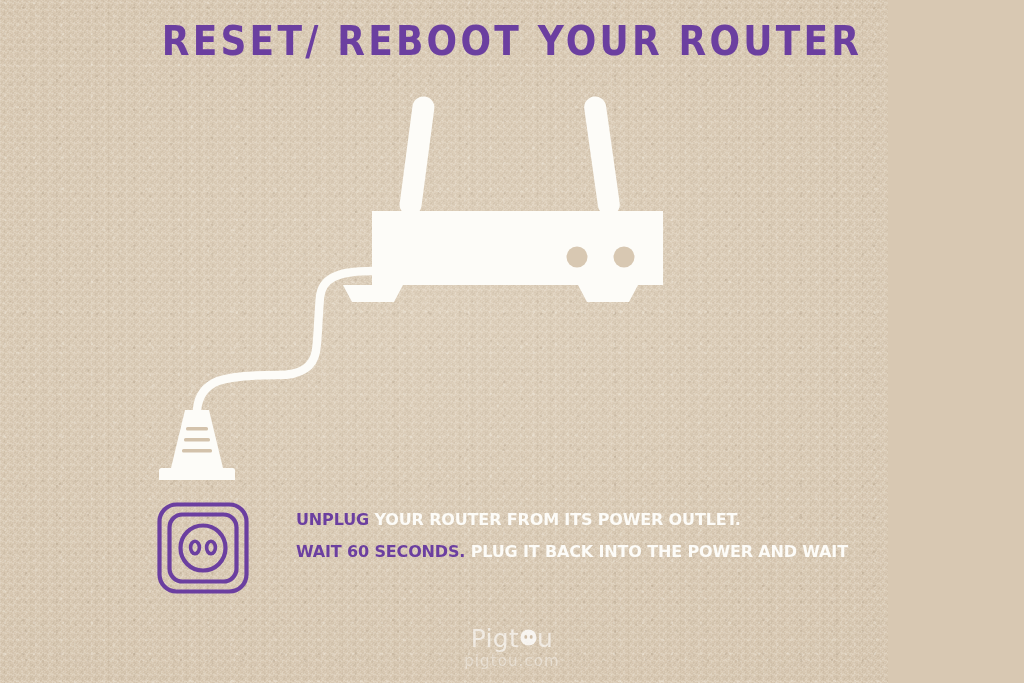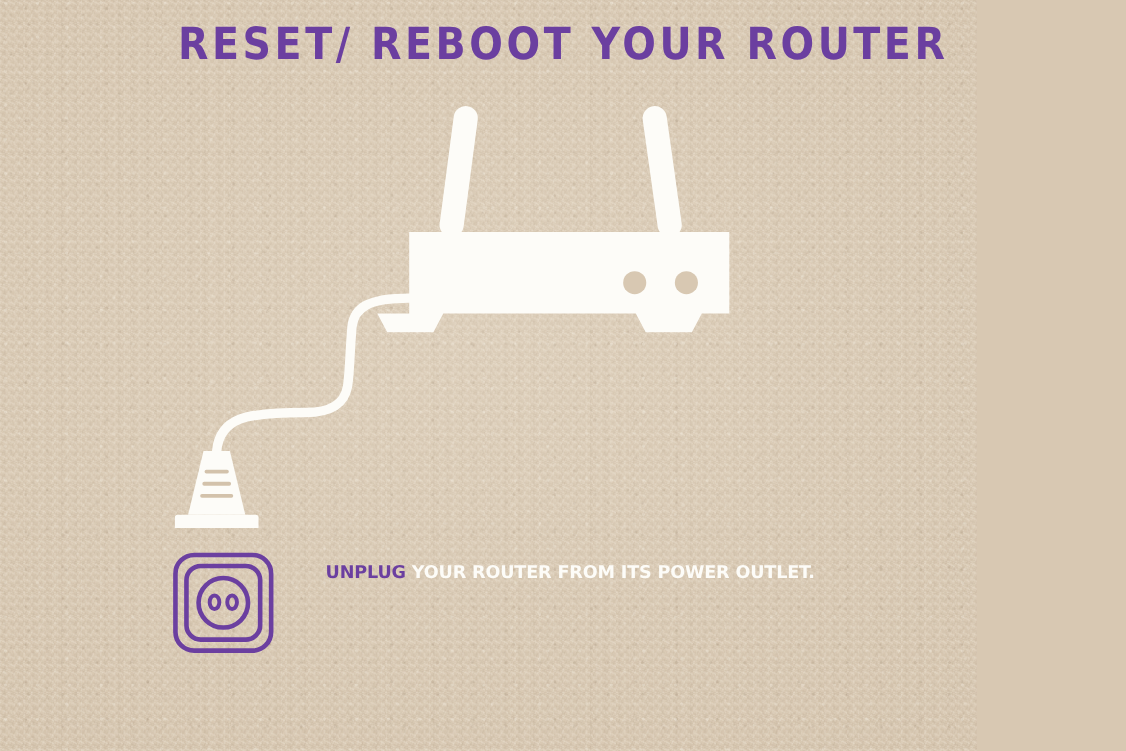--- a/index.html
+++ b/index.html
@@ -251,16 +251,33 @@
       <circle cx="48" cy="48" r="22.5" fill="none" stroke="#6b3fa0" stroke-width="4.2"></circle>
       <ellipse cx="40" cy="47.5" rx="4.4" ry="6.2" fill="none" stroke="#6b3fa0" stroke-width="3.6"></ellipse>
       <ellipse cx="56" cy="47.5" rx="4.4" ry="6.2" fill="none" stroke="#6b3fa0" stroke-width="3.6"></ellipse>
     </svg>
   </div>
 
   <div id="instructions">
     <div class="ln">
       <span class="accent">UNPLUG</span><span class="plain"> YOUR ROUTER FROM ITS POWER OUTLET.</span>
     </div>
-  </div>
-
+    <div class="ln">
+      <span class="accent">WAIT 60 SECONDS.</span><span class="plain"> PLUG IT BACK INTO THE POWER AND WAIT</span>
+    </div>
+  </div>
+
+  <div id="footer-logo">
+    <div id="logo-wordmark">
+      <span>Pigt</span>
+      <span id="logo-mark">
+        <svg viewBox="0 0 20 20" xmlns="http://www.w3.org/2000/svg">
+          <circle cx="10" cy="10" r="9.4" fill="rgba(255,255,255,.80)"></circle>
+          <ellipse cx="6.8" cy="9.4" rx="1.7" ry="2.2" fill="#cfbda6"></ellipse>
+          <ellipse cx="13.2" cy="9.4" rx="1.7" ry="2.2" fill="#cfbda6"></ellipse>
+        </svg>
+      </span>
+      <span>u</span>
+    </div>
+    <div id="logo-url">pigtou.com</div>
+  </div>
 
 </div>
 
 </body></html>

